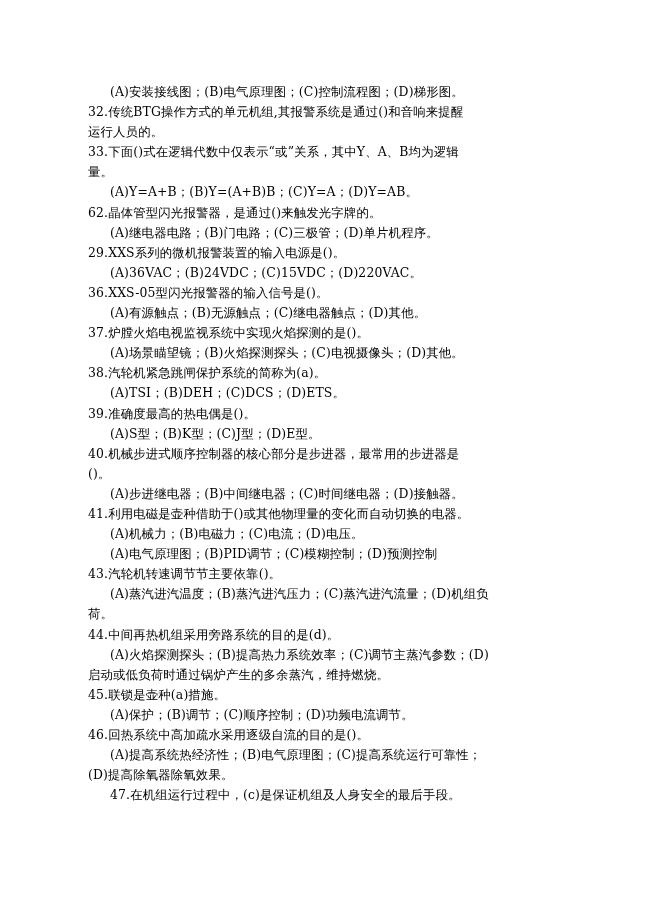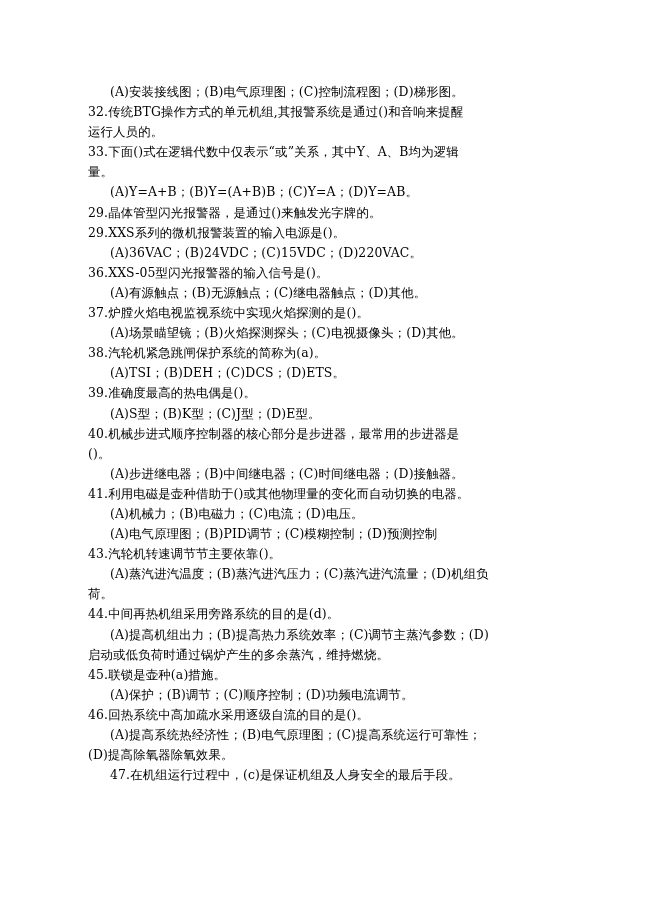--- a/index.html
+++ b/index.html
@@ -47,42 +47,43 @@
 <body>
 
 <div class="page">
   <div class="content">
     <div class="line indent">(A)安装接线图；(B)电气原理图；(C)控制流程图；(D)梯形图。</div>
     <div class="line noindent">32.传统BTG操作方式的单元机组,其报警系统是通过()和音响来提醒</div>
     <div class="line noindent">运行人员的。</div>
     <div class="line noindent">33.下面()式在逻辑代数中仅表示“或”关系，其中Y、A、B均为逻辑</div>
     <div class="line noindent">量。</div>
     <div class="line indent">(A)Y=A+B；(B)Y=(A+B)B；(C)Y=A；(D)Y=AB。</div>
-    <div class="line noindent">29.晶体管型闪光报警器，是通过()来触发光字牌的。</div>
+    <div class="line noindent">62.晶体管型闪光报警器，是通过()来触发光字牌的。</div>
+    <div class="line indent">(A)继电器电路；(B)门电路；(C)三极管；(D)单片机程序。</div>
     <div class="line noindent">29.XXS系列的微机报警装置的输入电源是()。</div>
     <div class="line indent">(A)36VAC；(B)24VDC；(C)15VDC；(D)220VAC。</div>
     <div class="line noindent">36.XXS-05型闪光报警器的输入信号是()。</div>
     <div class="line indent">(A)有源触点；(B)无源触点；(C)继电器触点；(D)其他。</div>
     <div class="line noindent">37.炉膛火焰电视监视系统中实现火焰探测的是()。</div>
     <div class="line indent">(A)场景瞄望镜；(B)火焰探测探头；(C)电视摄像头；(D)其他。</div>
     <div class="line noindent">38.汽轮机紧急跳闸保护系统的简称为(a)。</div>
     <div class="line indent">(A)TSI；(B)DEH；(C)DCS；(D)ETS。</div>
     <div class="line noindent">39.准确度最高的热电偶是()。</div>
     <div class="line indent">(A)S型；(B)K型；(C)J型；(D)E型。</div>
     <div class="line noindent">40.机械步进式顺序控制器的核心部分是步进器，最常用的步进器是</div>
     <div class="line noindent">()。</div>
     <div class="line indent">(A)步进继电器；(B)中间继电器；(C)时间继电器；(D)接触器。</div>
     <div class="line noindent">41.利用电磁是壶种借助于()或其他物理量的变化而自动切换的电器。</div>
     <div class="line indent">(A)机械力；(B)电磁力；(C)电流；(D)电压。</div>
     <div class="line indent">(A)电气原理图；(B)PID调节；(C)模糊控制；(D)预测控制</div>
     <div class="line noindent">43.汽轮机转速调节节主要依靠()。</div>
     <div class="line indent">(A)蒸汽进汽温度；(B)蒸汽进汽压力；(C)蒸汽进汽流量；(D)机组负</div>
     <div class="line noindent">荷。</div>
     <div class="line noindent">44.中间再热机组采用旁路系统的目的是(d)。</div>
-    <div class="line indent">(A)提高机组出力；(B)提高热力系统效率；(C)调节主蒸汽参数；(D)</div>
+    <div class="line indent">(A)火焰探测探头；(B)提高热力系统效率；(C)调节主蒸汽参数；(D)</div>
     <div class="line noindent">启动或低负荷时通过锅炉产生的多余蒸汽，维持燃烧。</div>
     <div class="line noindent">45.联锁是壶种(a)措施。</div>
     <div class="line indent">(A)保护；(B)调节；(C)顺序控制；(D)功频电流调节。</div>
     <div class="line noindent">46.回热系统中高加疏水采用逐级自流的目的是()。</div>
     <div class="line indent">(A)提高系统热经济性；(B)电气原理图；(C)提高系统运行可靠性；</div>
     <div class="line noindent">(D)提高除氧器除氧效果。</div>
     <div class="line indent">47.在机组运行过程中，(c)是保证机组及人身安全的最后手段。</div>
   </div>
 </div>
 

